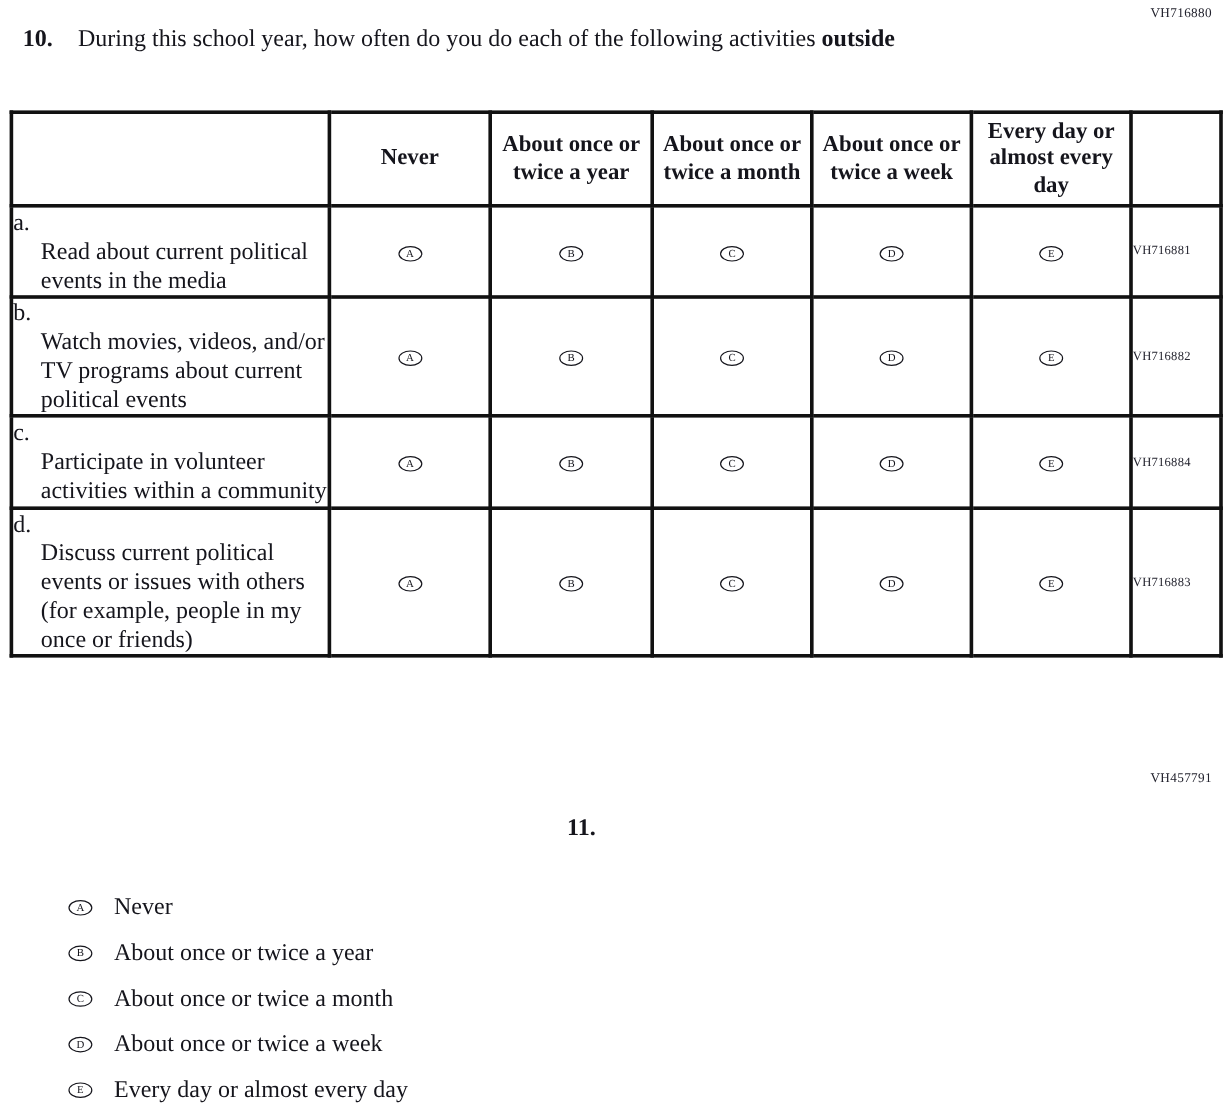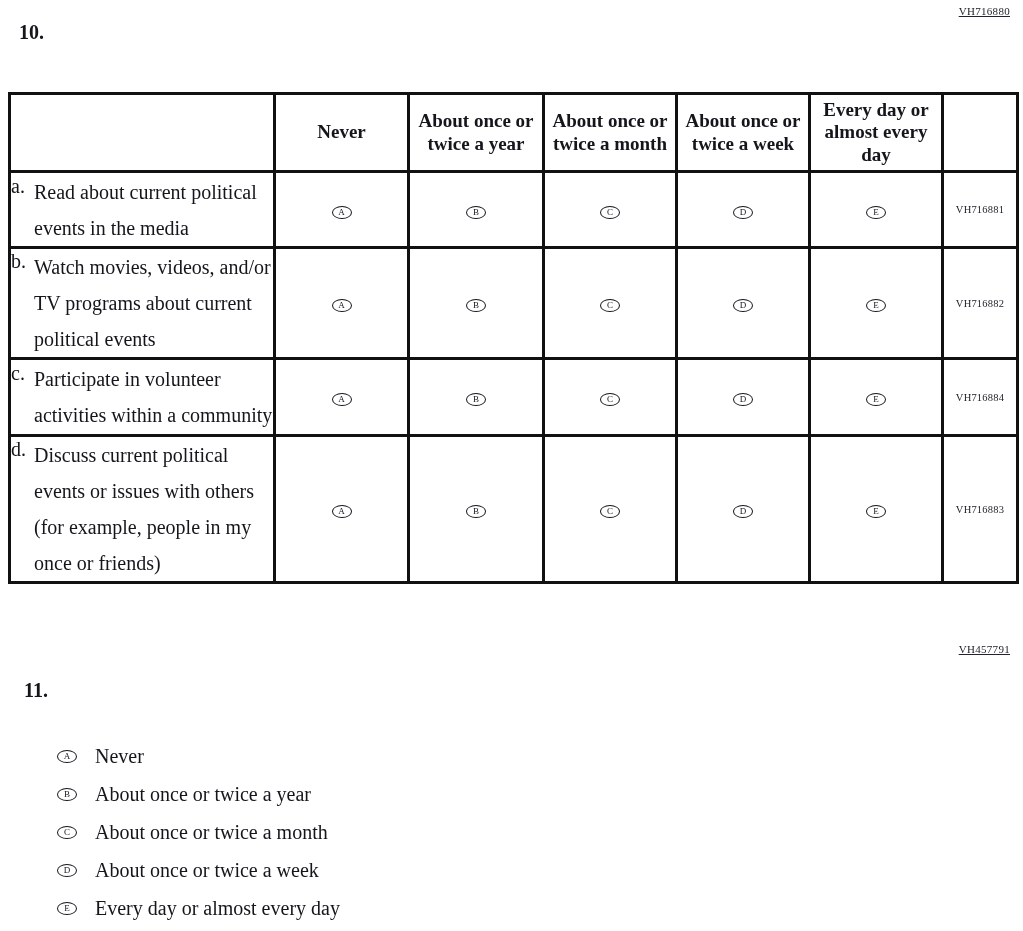--- a/index.html
+++ b/index.html
@@ -12,34 +12,33 @@
     overflow: hidden;
   }
   .page { position: absolute; inset: 0; }
 
   .vh-code {
     position: absolute;
     font-size: 11px;
     letter-spacing: 0.3px;
     color: #23232e;
     white-space: nowrap;
-    text-decoration: underline;
   }
   .code-top { top: 5px; right: 13px; }
   .code-mid { top: 643px; right: 13px; text-align: right; }
 
   .question {
     position: absolute;
     display: flex;
     align-items: flex-start;
     font-size: 20px;
     line-height: 27px;
   }
   .q10 { top: 19px; left: 19px; width: 960px; }
-  .q11 { top: 677px; left: 24px; width: 960px; }
+  .q11 { top: 677px; left: 13px; width: 960px; justify-content: center; }
   .q-number { font-weight: bold; flex: none; }
   .q10 .q-number { min-width: 46px; }
   .q11 .q-number { min-width: 41px; }
   .rich-line { white-space: nowrap; }
   .b { font-weight: bold; }
 
   table.grid {
     position: absolute;
     top: 92px; left: 8px;
     width: 1008px;
@@ -62,26 +61,25 @@
   }
   thead tr { height: 78px; }
   tbody tr:nth-child(1) { height: 76px; }
   tbody tr:nth-child(2) { height: 97px; }
   tbody tr:nth-child(3) { height: 77px; }
   tbody tr:nth-child(4) { height: 118px; }
 
   td.label-cell { padding: 5px 8px 5px 5px; }
   .label-flex { display: flex; align-items: flex-start; }
   .row-letter { flex: none; width: 23px; font-size: 20px; line-height: 25px; }
-  .row-label  { flex: 1; font-size: 20px; line-height: 36px; }
+  .row-label  { flex: 1; font-size: 20px; line-height: 24px; margin-top: 24px; }
 
   td.choice-cell { text-align: center; }
   td.code-cell {
     font-size: 10.5px;
-    text-align: center;
     color: #23232e;
     letter-spacing: 0.2px;
   }
 
   .bubble {
     display: inline-flex;
     align-items: center;
     justify-content: center;
     width: 20px; height: 13px;
     border: 1.5px solid #15151c;
@@ -109,20 +107,21 @@
 </head>
 <body>
 
 <div class="page">
 
   <div class="vh-code code-top">VH716880</div>
 
   <div class="question q10">
     <div class="q-number">10.</div>
     <div class="q-text">
+        <div class="rich-line"><span>During this school year, how often do you do each of the following activities </span><span class="b">outside</span></div>
       </div>
   </div>
 
   <table class="grid">
     <colgroup>
       <col style="width:265px">
       <col style="width:134px">
       <col style="width:135px">
       <col style="width:133px">
       <col style="width:133px">

